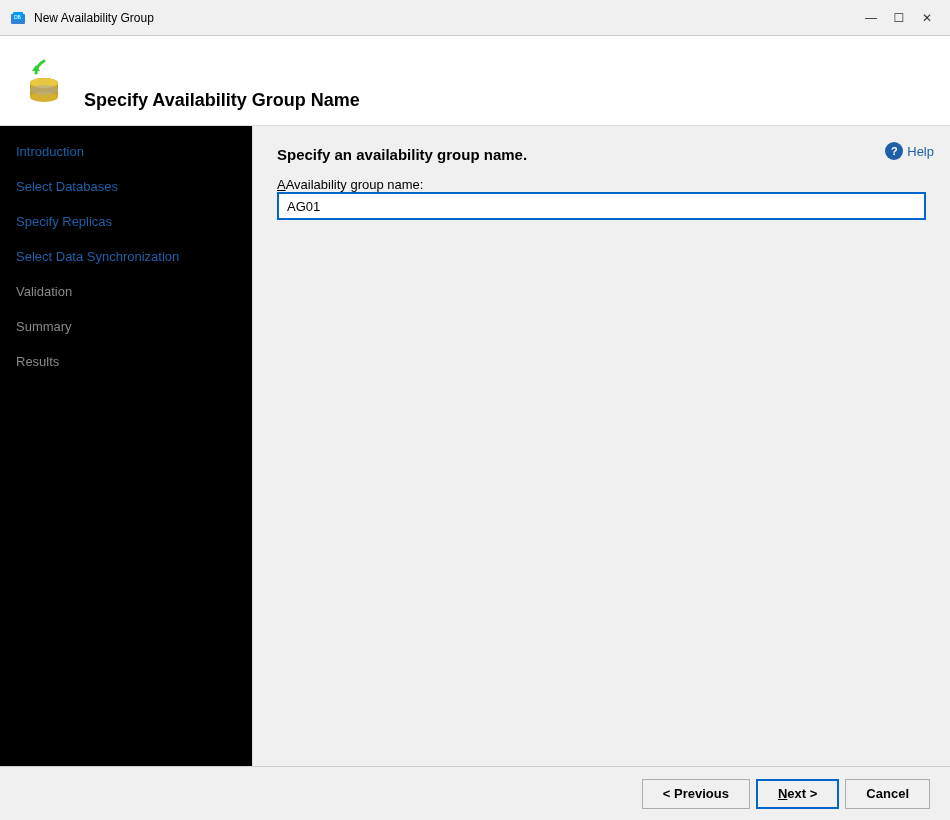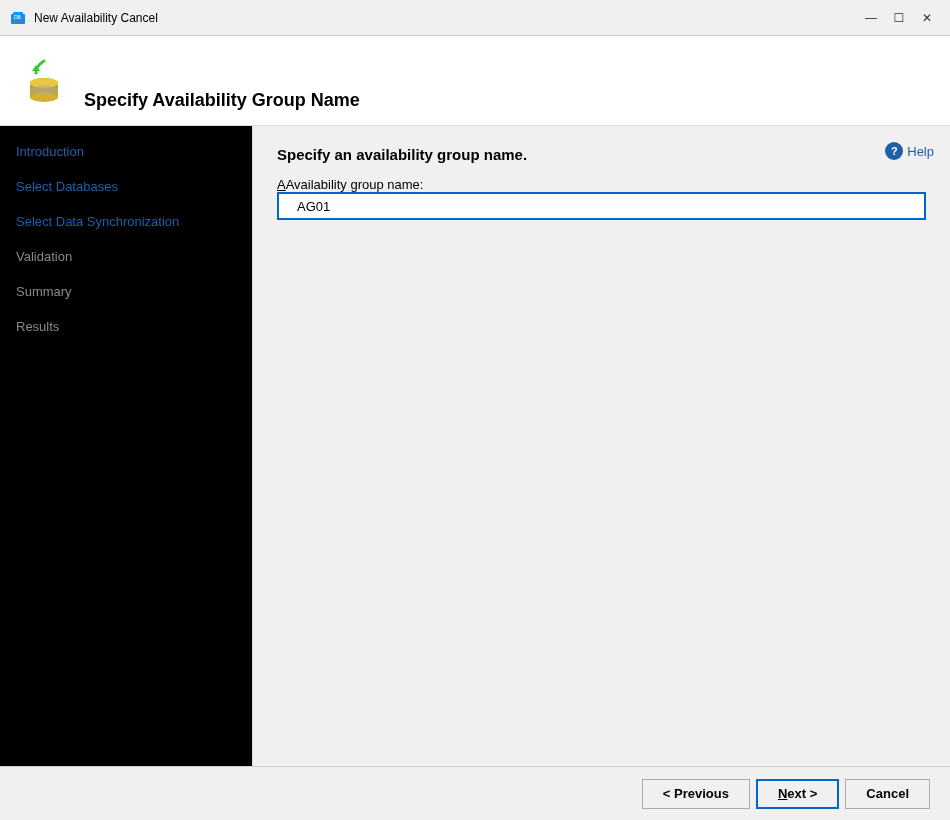--- a/index.html
+++ b/index.html
@@ -143,21 +143,21 @@
       color: #000;
     }
     .field-label {
       font-size: 13px;
       color: #000;
       margin-bottom: 6px;
     }
     .field-label u { text-decoration: underline; }
     .text-input {
       width: 100%;
-      padding: 5px 18px;
+      padding: 5px 8px;
       border: 2px solid #0066cc;
       background: #fff;
       font-size: 13px;
       outline: none;
       height: 28px;
     }
 
     
     .footer {
       background: #f0f0f0;
@@ -189,21 +189,21 @@
   </style>
 </head>
 <body>
 
 <div class="title-bar">
   <svg class="title-bar-icon" viewBox="0 0 16 16">
     <rect x="1" y="4" width="14" height="10" rx="1" fill="#0066cc" opacity="0.8"></rect>
     <rect x="3" y="2" width="10" height="8" rx="1" fill="#0099ff"></rect>
     <text x="4" y="9" font-size="5" fill="white" font-family="sans-serif">DB</text>
   </svg>
-  <span class="title-bar-title">New Availability Cancel</span>
+  <span class="title-bar-title">New Availability Group</span>
   <div class="title-bar-controls">
     <button class="title-btn">—</button>
     <button class="title-btn">☐</button>
     <button class="title-btn close">✕</button>
   </div>
 </div>
 
 <div class="header">
   <div class="header-icon">
     
@@ -222,20 +222,21 @@
     </svg>
   </div>
   <h1 class="header-title">Specify Availability Group Name</h1>
 </div>
 
 <div class="main">
 
   <nav class="sidebar">
     <div class="sidebar-item link">Introduction</div>
     <div class="sidebar-item link">Select Databases</div>
+    <div class="sidebar-item link">Specify Replicas</div>
     <div class="sidebar-item link">Select Data Synchronization</div>
     <div class="sidebar-item inactive">Validation</div>
     <div class="sidebar-item inactive">Summary</div>
     <div class="sidebar-item inactive">Results</div>
   </nav>
 
   <div class="content">
     <a class="help-link" href="#">
       <span class="help-circle">?</span>
       <span>Help</span>

